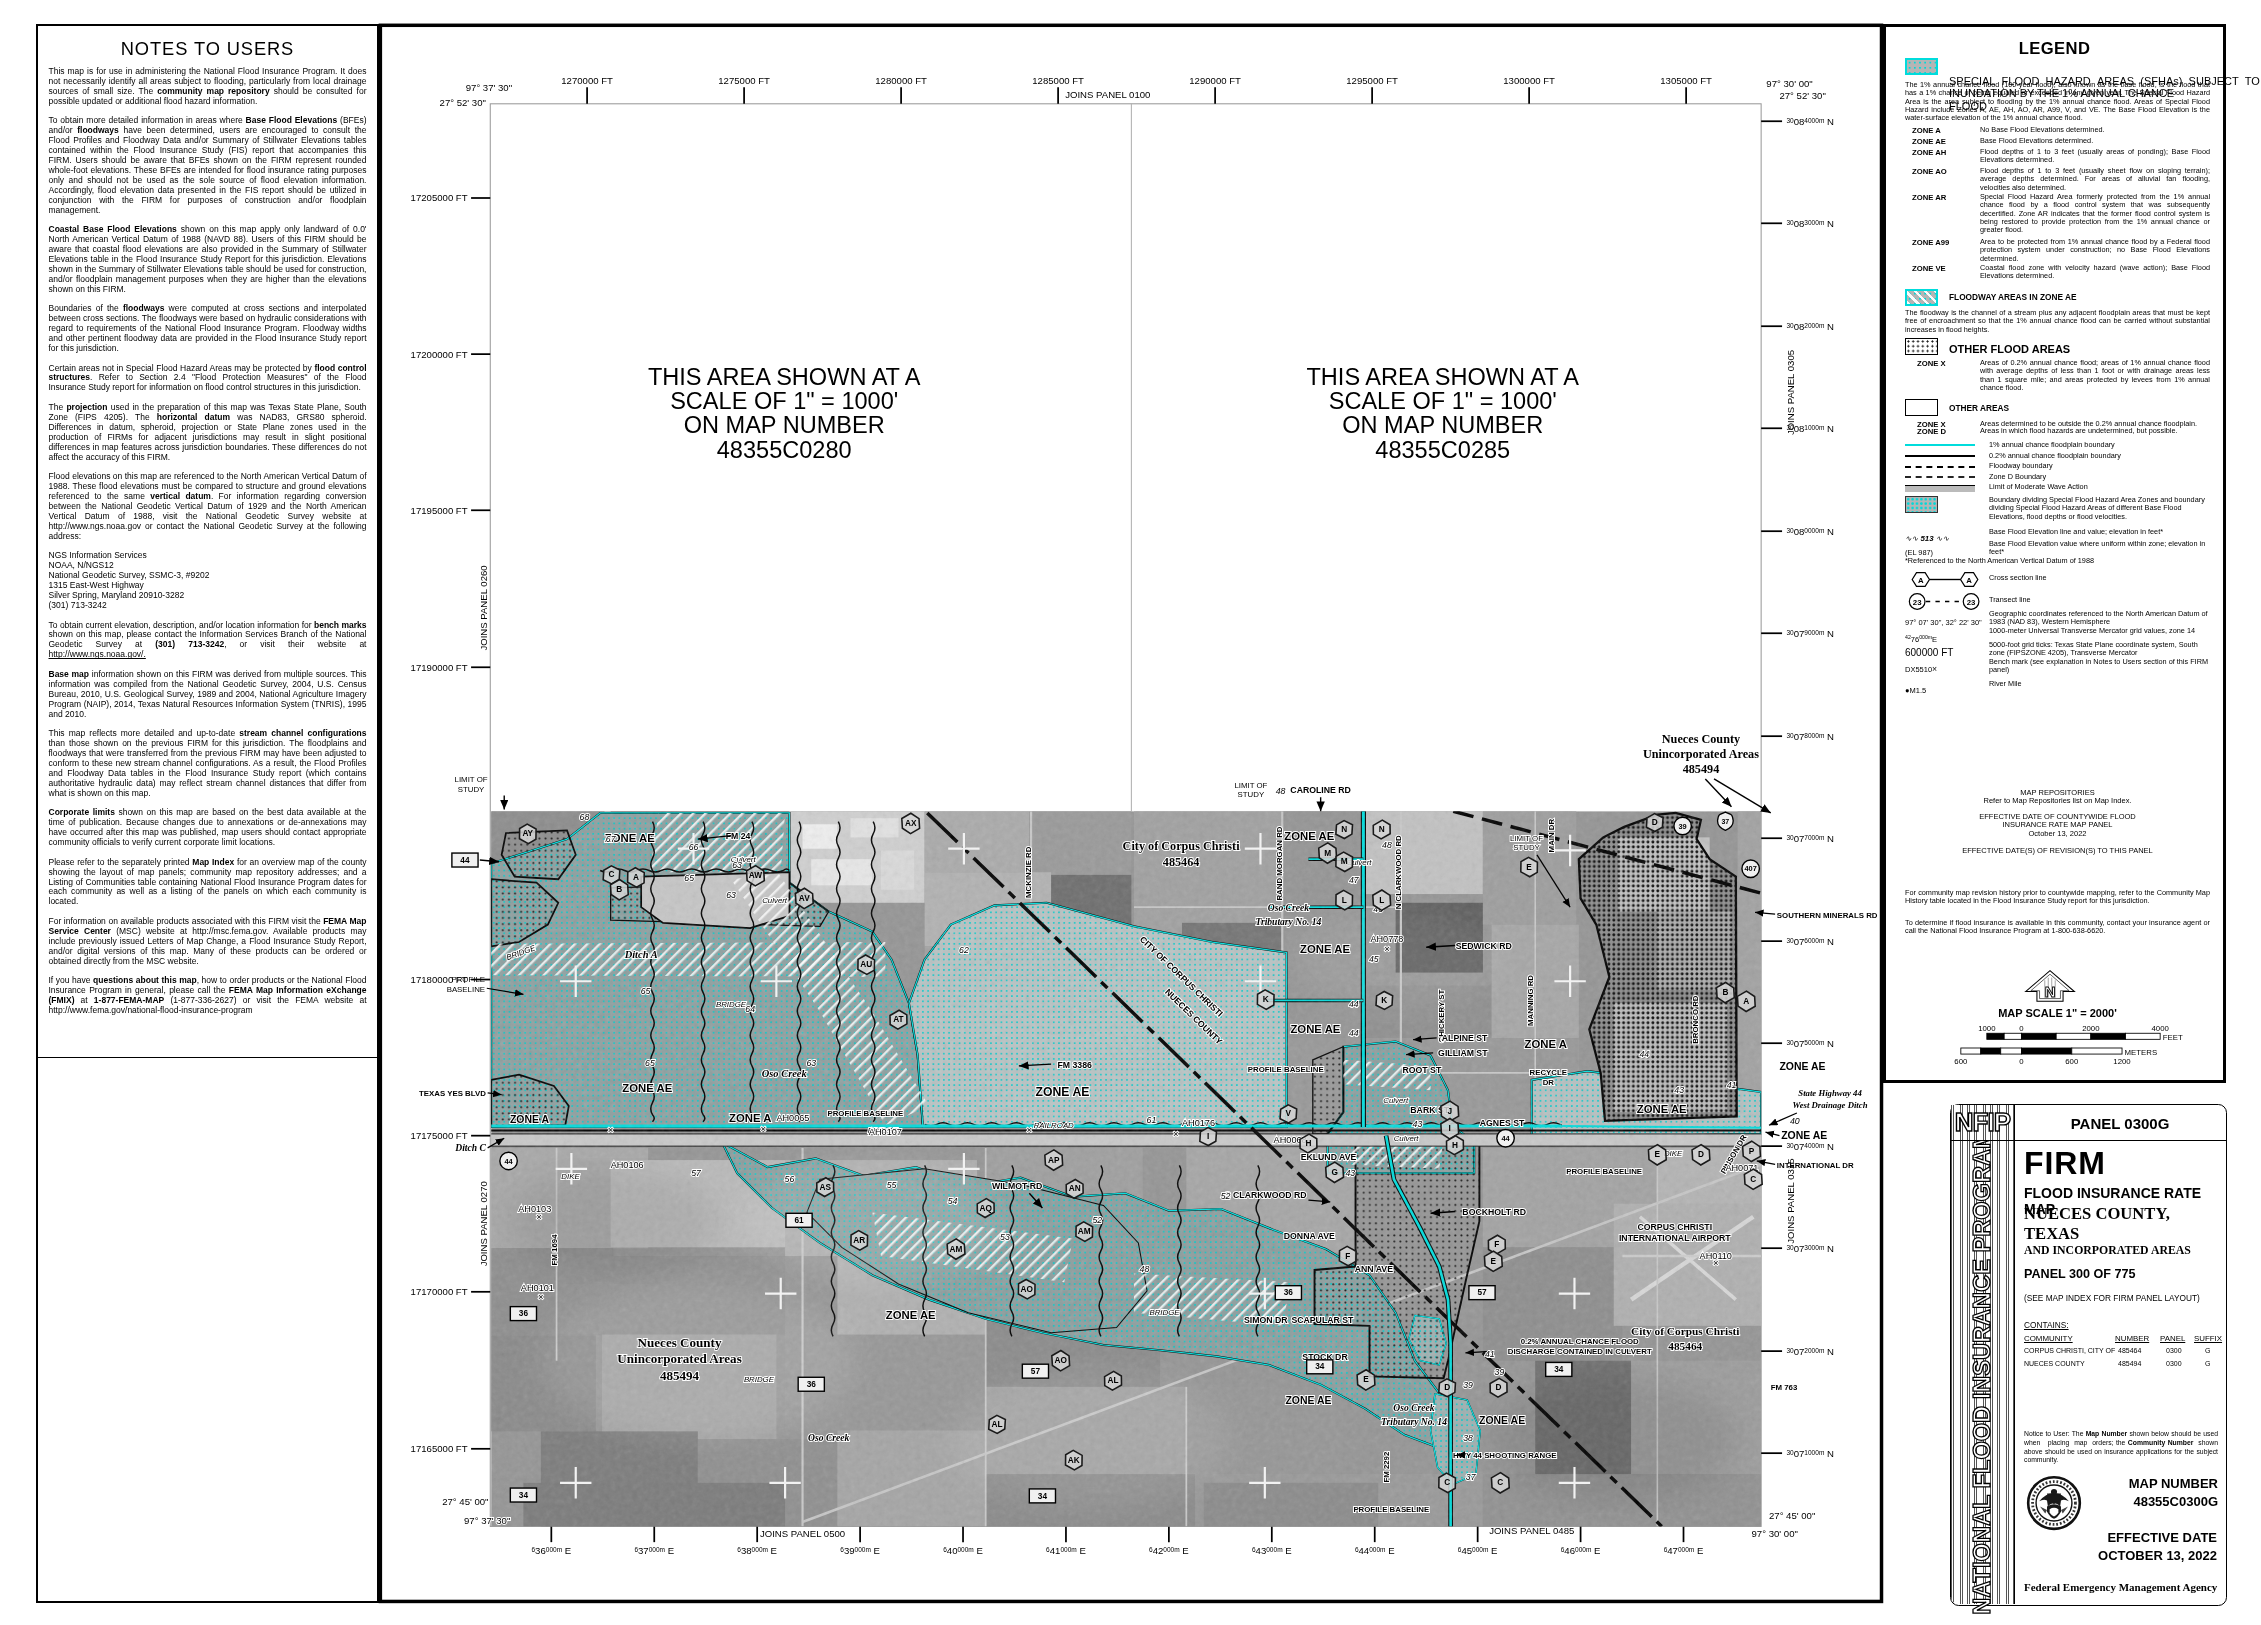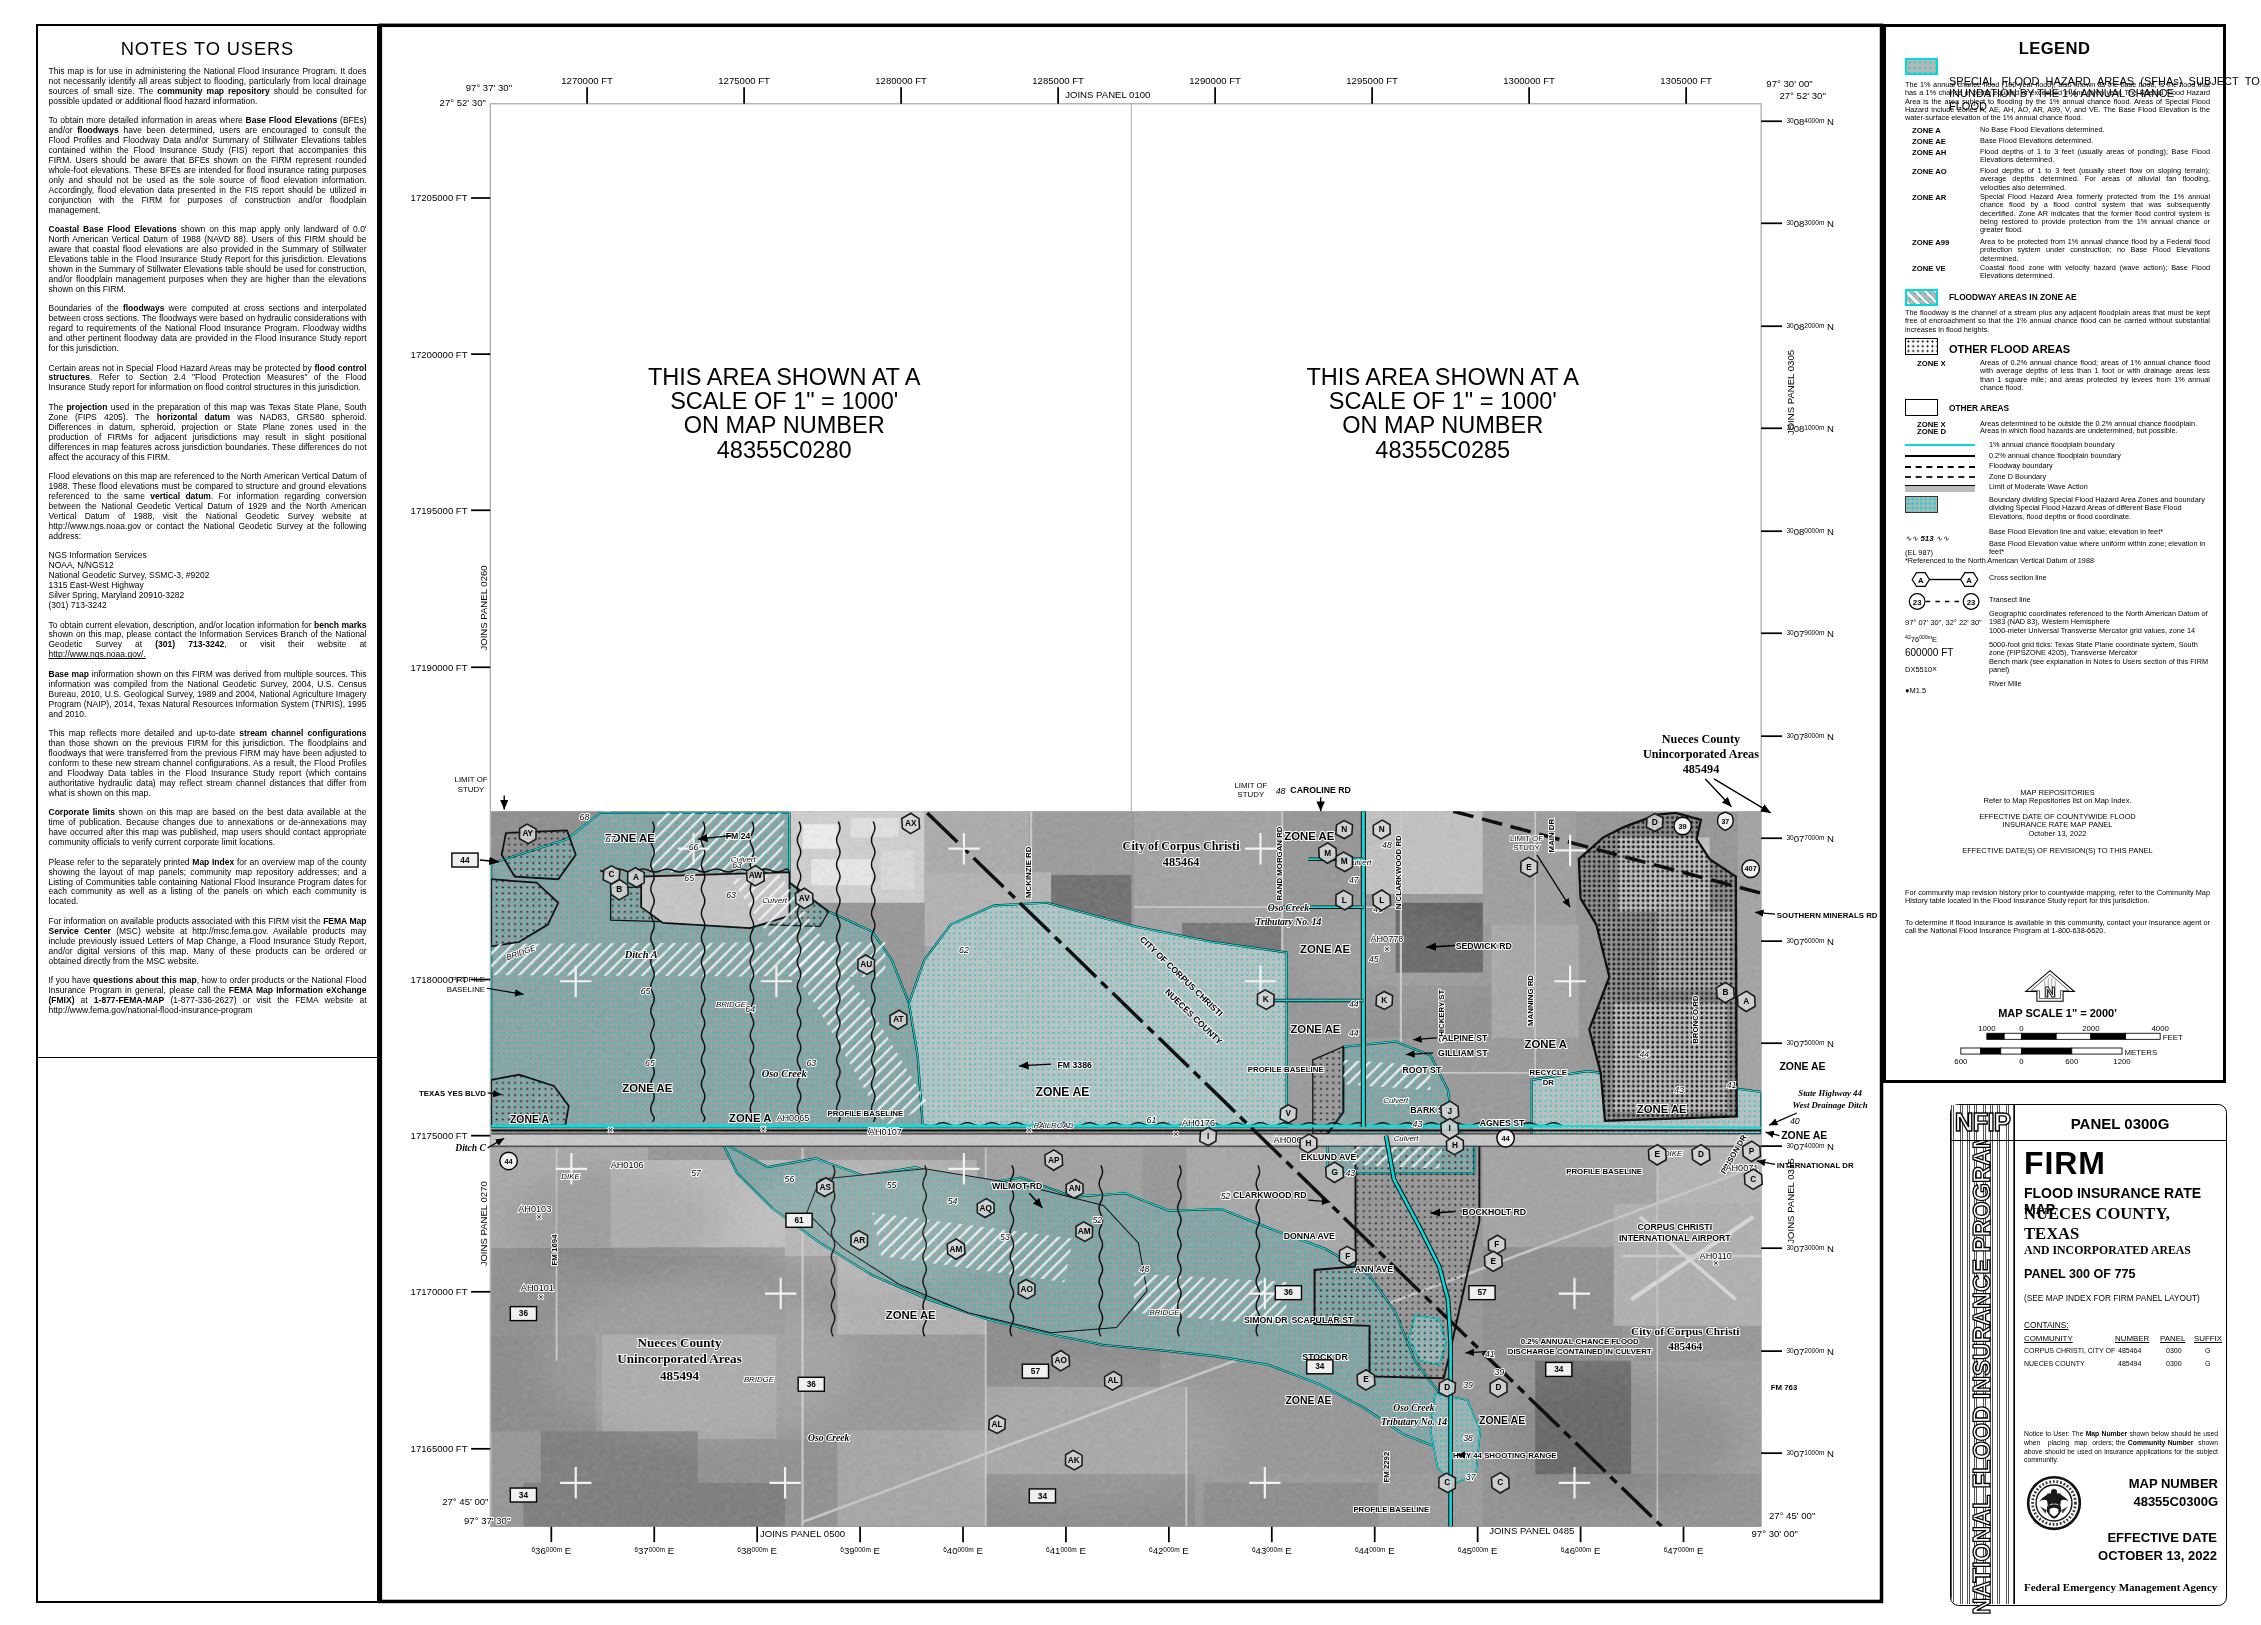--- a/index.html
+++ b/index.html
@@ -100,21 +100,21 @@
     <div class="lg" style="left:103px;top:435px;width:223px;">Floodway boundary</div>
     <div class="abs" style="left:19px;top:449px;width:77px;">
       <div style="border-top:2.6px solid #000;border-top-style:dashed;width:70px;opacity:.85;"></div>
     </div>
     <div class="lg" style="left:103px;top:446px;width:223px;">Zone D Boundary</div>
     <div class="abs" style="left:19px;top:458px;width:77px;">
       <div style="width:70px;height:6.1px;background:#bbb;border-top:0.9px solid #000;"></div>
     </div>
     <div class="lg" style="left:103px;top:456px;width:223px;">Limit of Moderate Wave Action</div>
     <div class="sw sw-bd" style="left:19px;top:469px;width:33px;height:17.4px;"></div>
-    <div class="lg" style="left:103px;top:469px;width:223px;">Boundary dividing Special Flood Hazard Area Zones and boundary dividing Special Flood Hazard Areas of different Base Flood Elevations, flood depths or flood coordinate.</div>
+    <div class="lg" style="left:103px;top:469px;width:223px;">Boundary dividing Special Flood Hazard Area Zones and boundary dividing Special Flood Hazard Areas of different Base Flood Elevations, flood depths or flood velocities.</div>
     <div class="abs" style="left:19px;top:501px;width:77px;"><span style="font-size:7.9px;font-style:italic;">∿∿ <b>513</b> ∿∿</span></div>
     <div class="lg" style="left:103px;top:501px;width:223px;">Base Flood Elevation line and value; elevation in feet*</div>
     <div class="abs" style="left:19px;top:515px;width:77px;"><span style="font-size:7.4px;">(EL 987)</span></div>
     <div class="lg" style="left:103px;top:513px;width:223px;">Base Flood Elevation value where uniform within zone; elevation  in  feet*</div>
     <div class="lg" style="left:19px;top:530px;width:297px;font-size:7.3px;">*Referenced to the North American Vertical Datum of 1988</div>
     <div class="abs" style="left:19px;top:543px;width:77px;"><svg width="80" height="19" viewBox="0 0 92 22">
         <polygon points="8,11 13,3 23,3 28,11 23,19 13,19" fill="none" stroke="#000" stroke-width="1.4"></polygon>
         <text x="18" y="14.5" font-size="9" font-weight="bold" text-anchor="middle">A</text>
         <line x1="28" y1="11" x2="64" y2="11" stroke="#000" stroke-width="1.6"></line>
         <polygon points="64,11 69,3 79,3 84,11 79,19 69,19" fill="none" stroke="#000" stroke-width="1.4"></polygon>

